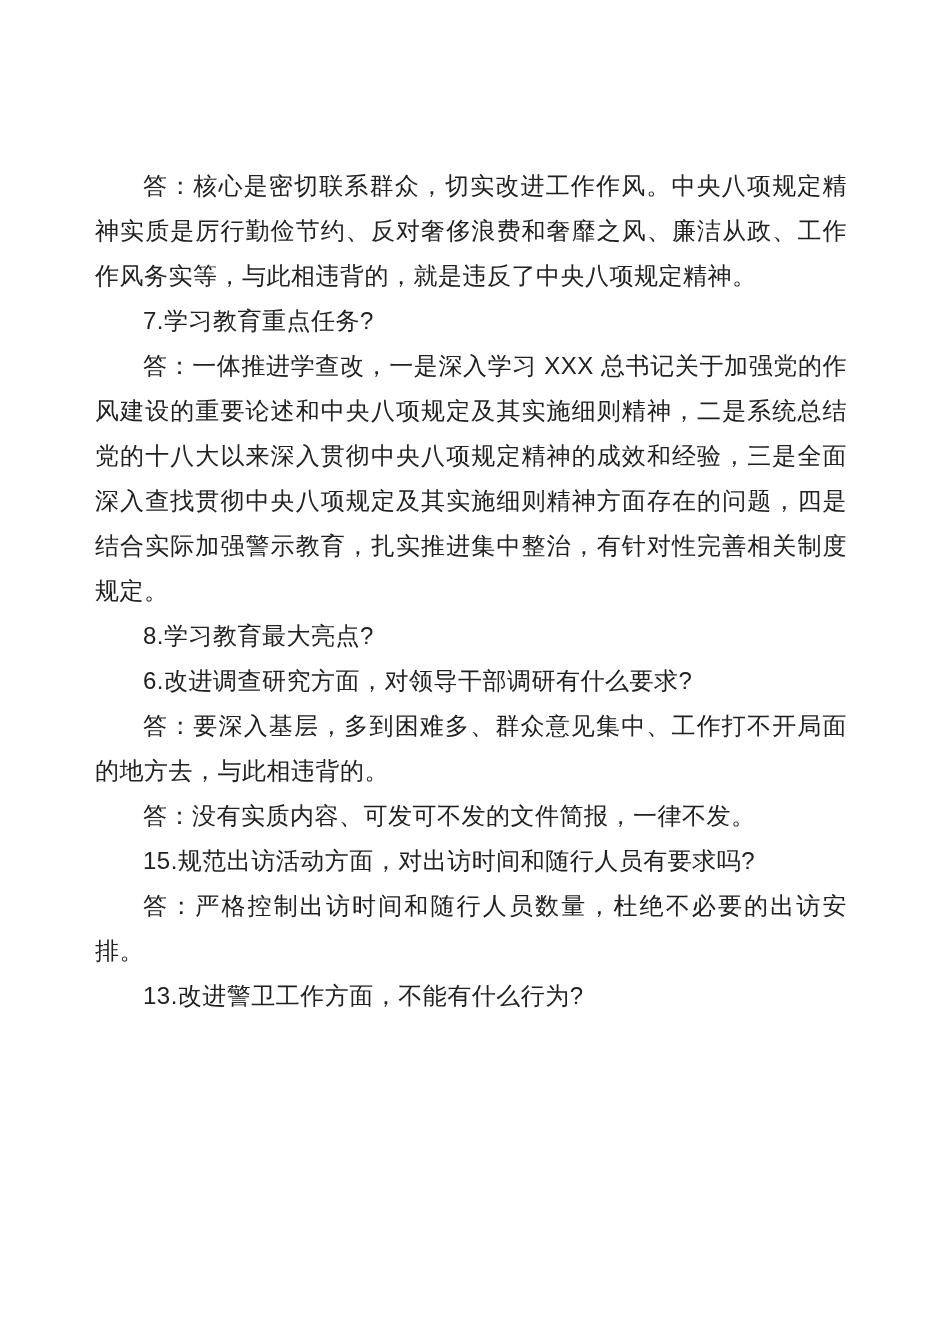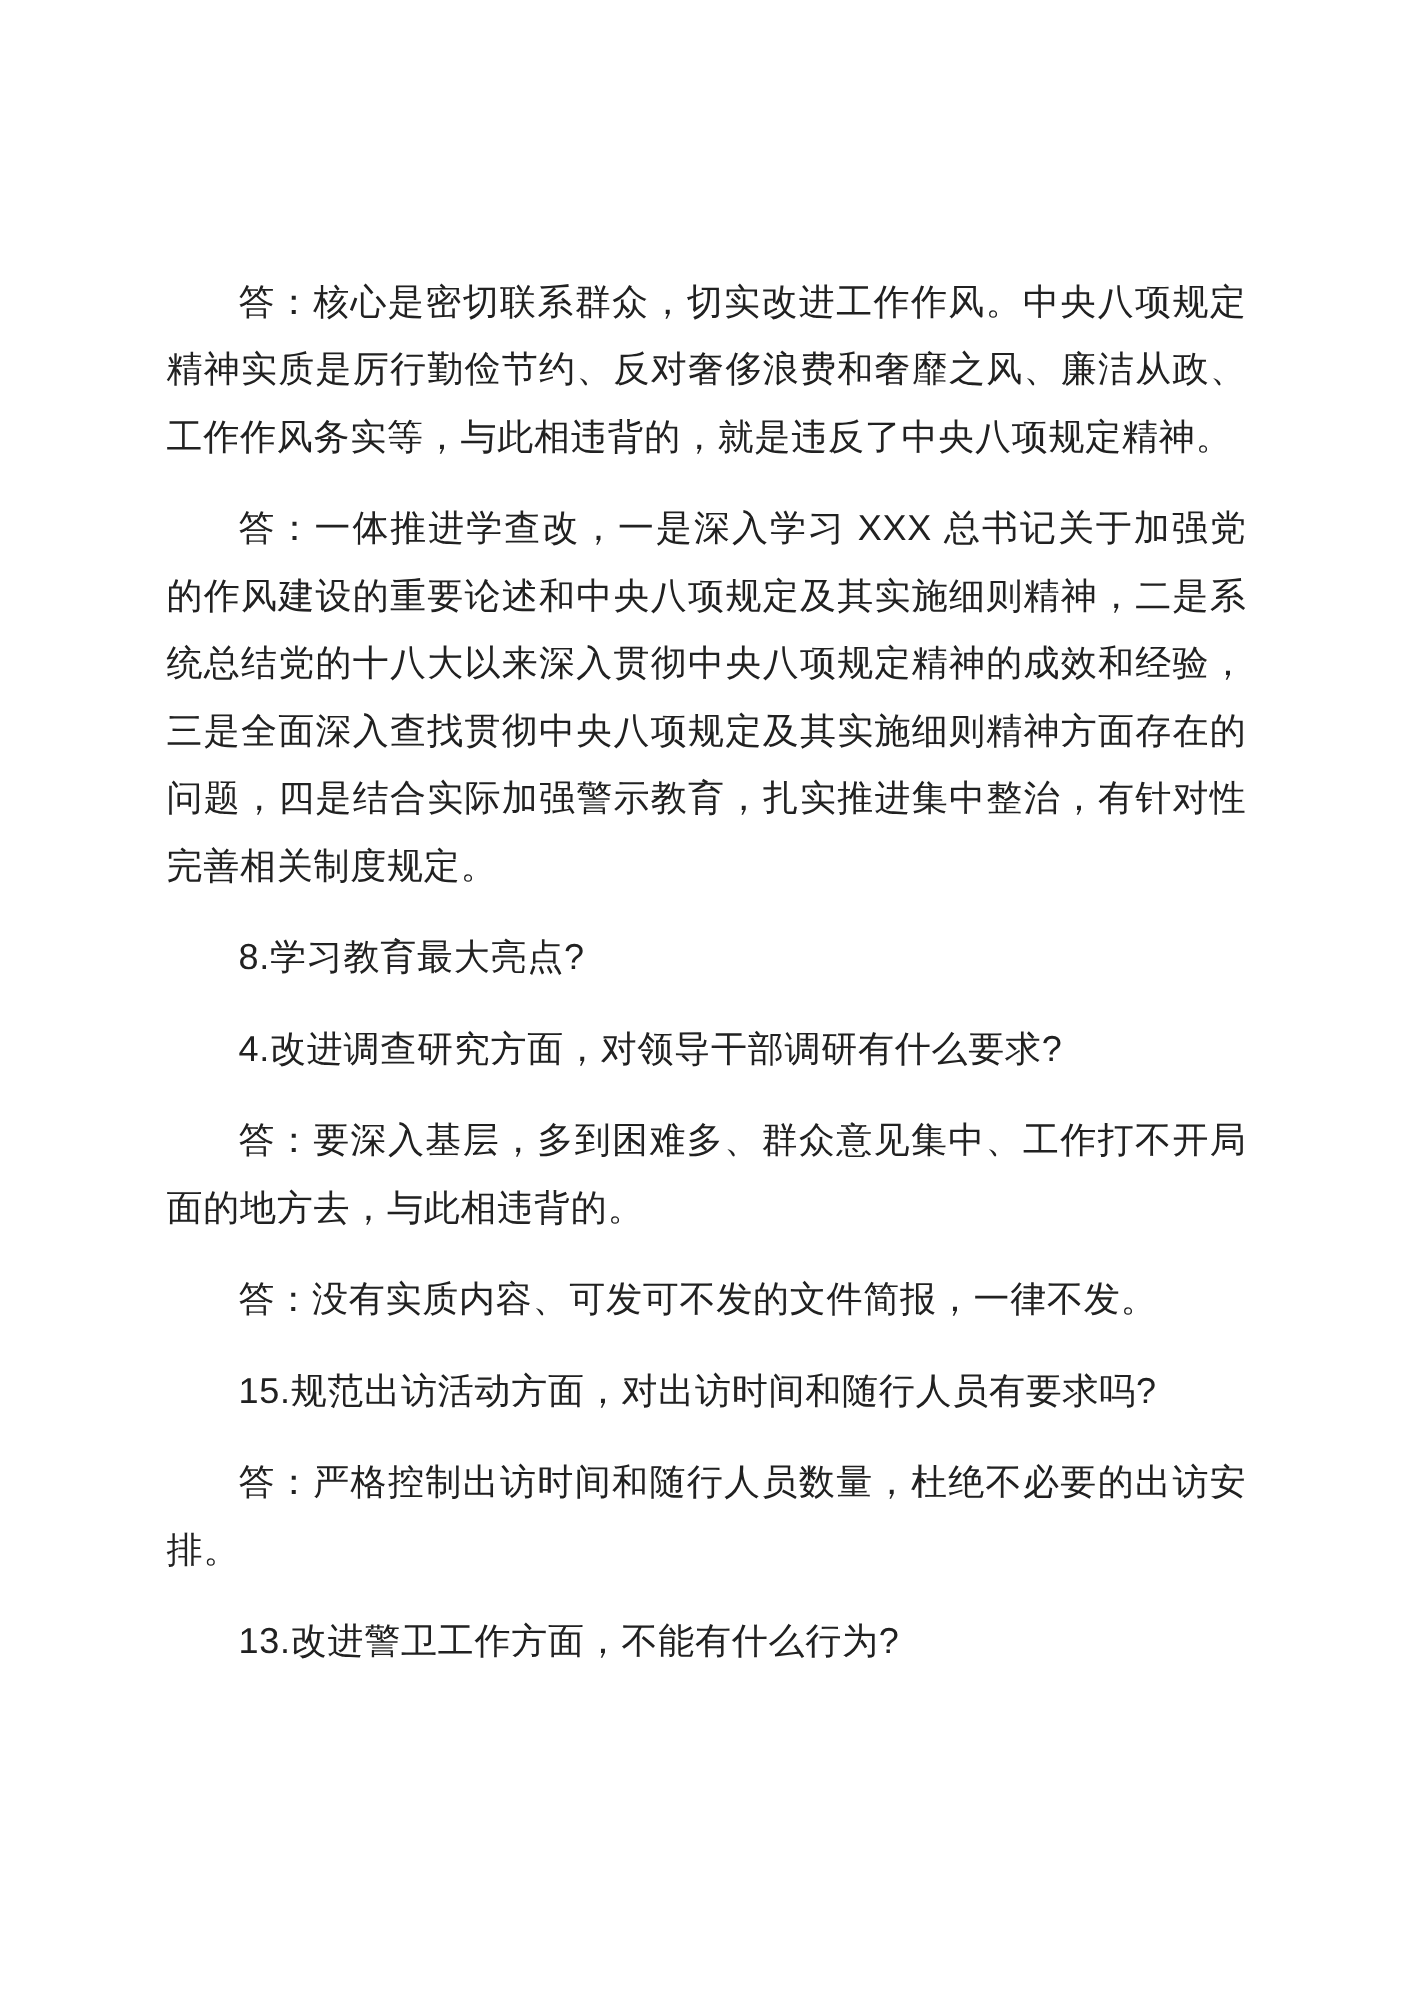--- a/index.html
+++ b/index.html
@@ -18,34 +18,35 @@
     height: 1344px;
     padding: 163px 103px 40px 95px;
     background: #ffffff;
   }
   .doc-body {
     font-size: 24px;
     line-height: 45px;
     letter-spacing: 0.5px;
   }
   .para {
-    margin: 16px;
+    margin: 0;
     text-indent: 2em;
     text-align: justify;
     text-justify: inter-ideograph;
   }
 </style>
 </head>
 <body>
 
 <div class="page" style="background: rgb(255, 255, 255); color: rgb(33, 33, 33);">
   <div class="doc-body">
       <p class="para">答：核心是密切联系群众，切实改进工作作风。中央八项规定精神实质是厉行勤俭节约、反对奢侈浪费和奢靡之风、廉洁从政、工作作风务实等，与此相违背的，就是违反了中央八项规定精神。</p>
+      <p class="para">7.学习教育重点任务?</p>
       <p class="para">答：一体推进学查改，一是深入学习 XXX 总书记关于加强党的作风建设的重要论述和中央八项规定及其实施细则精神，二是系统总结党的十八大以来深入贯彻中央八项规定精神的成效和经验，三是全面深入查找贯彻中央八项规定及其实施细则精神方面存在的问题，四是结合实际加强警示教育，扎实推进集中整治，有针对性完善相关制度规定。</p>
       <p class="para">8.学习教育最大亮点?</p>
-      <p class="para">4.改进调查研究方面，对领导干部调研有什么要求?</p>
+      <p class="para">6.改进调查研究方面，对领导干部调研有什么要求?</p>
       <p class="para">答：要深入基层，多到困难多、群众意见集中、工作打不开局面的地方去，与此相违背的。</p>
       <p class="para">答：没有实质内容、可发可不发的文件简报，一律不发。</p>
       <p class="para">15.规范出访活动方面，对出访时间和随行人员有要求吗?</p>
       <p class="para">答：严格控制出访时间和随行人员数量，杜绝不必要的出访安排。</p>
       <p class="para">13.改进警卫工作方面，不能有什么行为?</p>
     </div>
 </div>
 
 </body></html>

